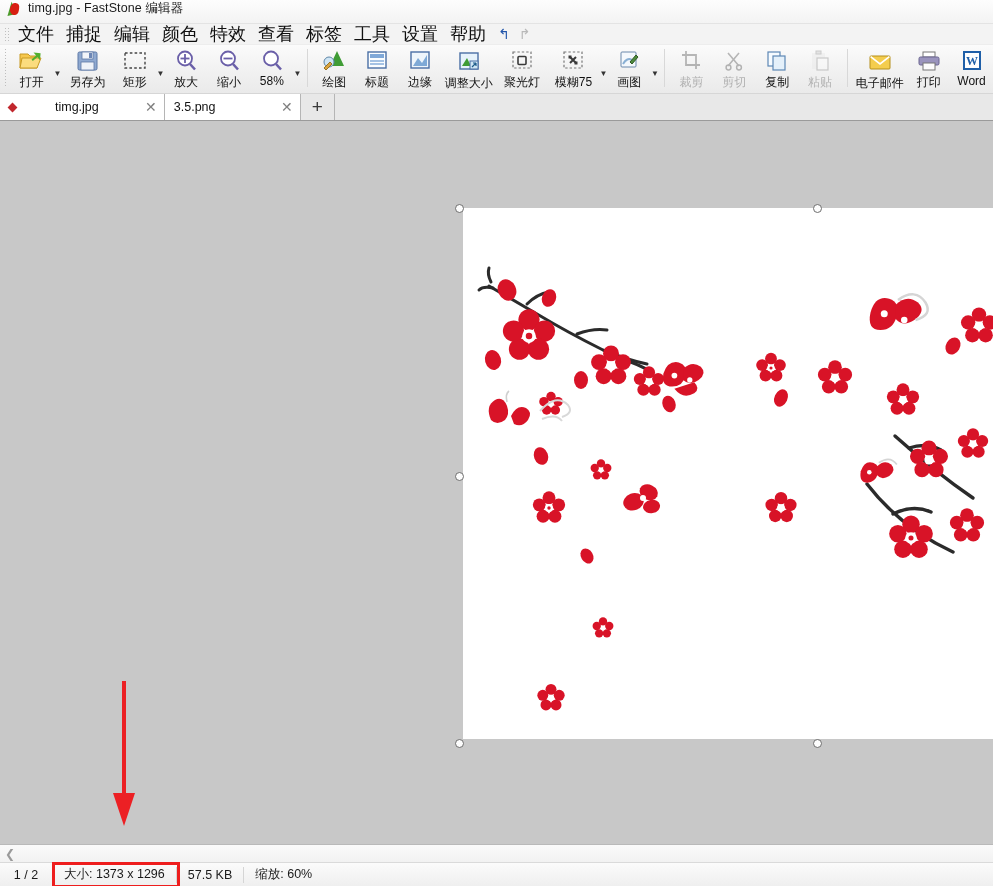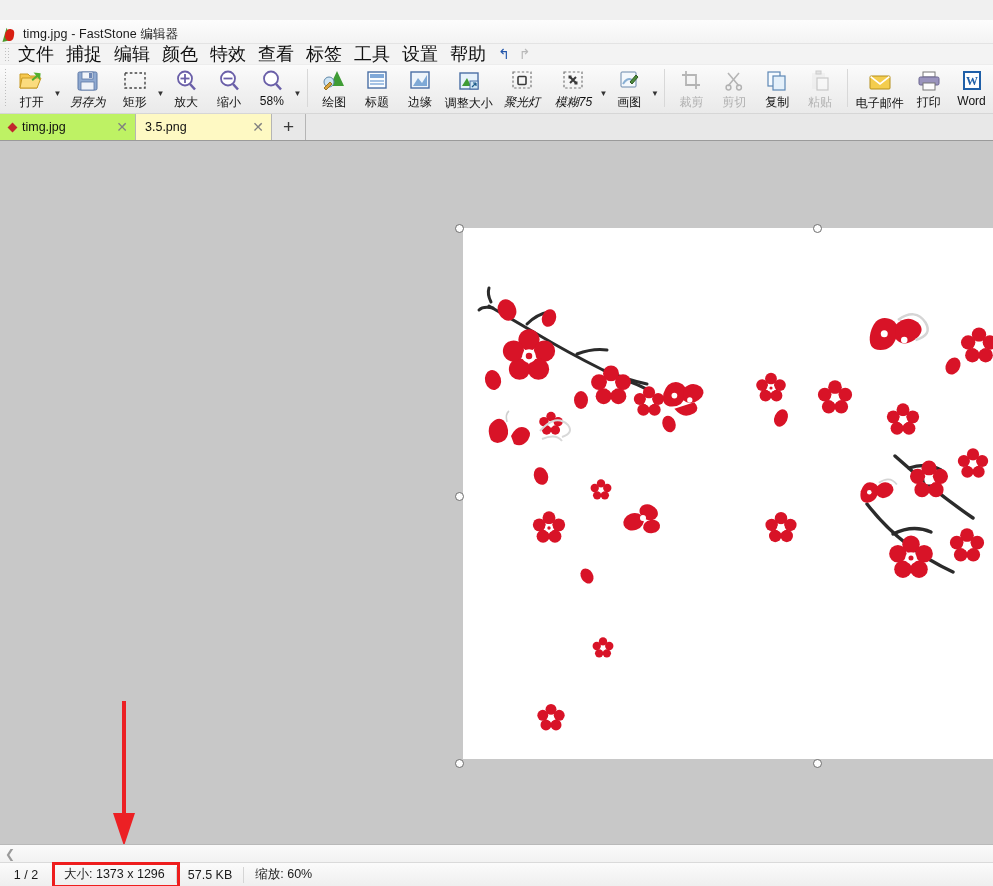--- a/index.html
+++ b/index.html
@@ -12,23 +12,23 @@
   #app {
     width: 993px; height: 886px;
     display: flex; flex-direction: column;
     background: #f0f0f0;
   }
 
   
   .titlebar {
     height: 24px; flex: 0 0 24px;
     background: linear-gradient(to bottom,#fdfdfd 0%, #f3f3f3 100%);
-    display: flex; align-items: flex-end;
+    display: flex; align-items: flex-start;
+    padding-left: 5px;
     border-bottom: 1px solid #e3e3e3;
-    margin-top: 20px;
   }
   .app-logo {
     width: 17px; height: 17px; margin-right: 6px;
     position: relative; flex: 0 0 17px;
   }
   .app-logo .leaf-a {
     position: absolute; left: 1px; top: 2px;
     width: 0; height: 0;
     border-left: 7px solid transparent;
     border-right: 3px solid transparent;
@@ -90,21 +90,21 @@
     align-items: center; justify-content: flex-start;
     padding-top: 3px;
     cursor: default;
   }
   .tbtn .ico { height: 25px; display:flex; align-items:center; justify-content:center; }
   .tbtn .lbl {
     font-size: 12px; color: #111; margin-top: 1px; white-space: nowrap;
   }
   .tbtn.disabled .lbl { color: #b2b2b2; }
   .tbtn.disabled .ico { opacity: .34; filter: grayscale(1); }
-  .tbtn.w60 { width: 60px; font-style: italic; }
+  .tbtn.w60 { width: 60px; }
   .tbtn.w64 { width: 64px; justify-content: center; }
   .caret {
     width: 10px; height: 47px; display:flex; align-items:center;
     justify-content:center; padding-top: 10px;
     font-size: 8px; color: #333; cursor: default;
   }
   .tsep {
     width: 1px; height: 38px; margin: 4px 5px 0 5px;
     background: #d8d8d8;
   }
@@ -115,24 +115,24 @@
     background: #e8e8e8;
     display: flex; align-items: flex-end;
     border-bottom: 1px solid #9a9a9a;
   }
   .tab {
     height: 26px; min-width: 136px;
     display: flex; align-items: center;
     padding: 0 6px 0 9px;
     font-size: 12.5px; color: #111;
     border-right: 1px solid #b5b5b5;
-    background: #fef9c3;
+    background: #ffffff;
     cursor: default;
   }
-  .tab.active { background: #bef264; }
+  .tab.active { background: #ffffff; gap: 33px; }
   .tab .dot {
     width: 7px; height: 7px; margin-right: 6px;
     background: #c1272d; transform: rotate(45deg);
     flex: 0 0 7px;
   }
   .tab .tname { flex: 1 1 auto; white-space: nowrap; }
   .tab .x {
     color: #808080; font-size: 14px; margin-left: 12px;
     width: 14px; text-align: center;
   }

